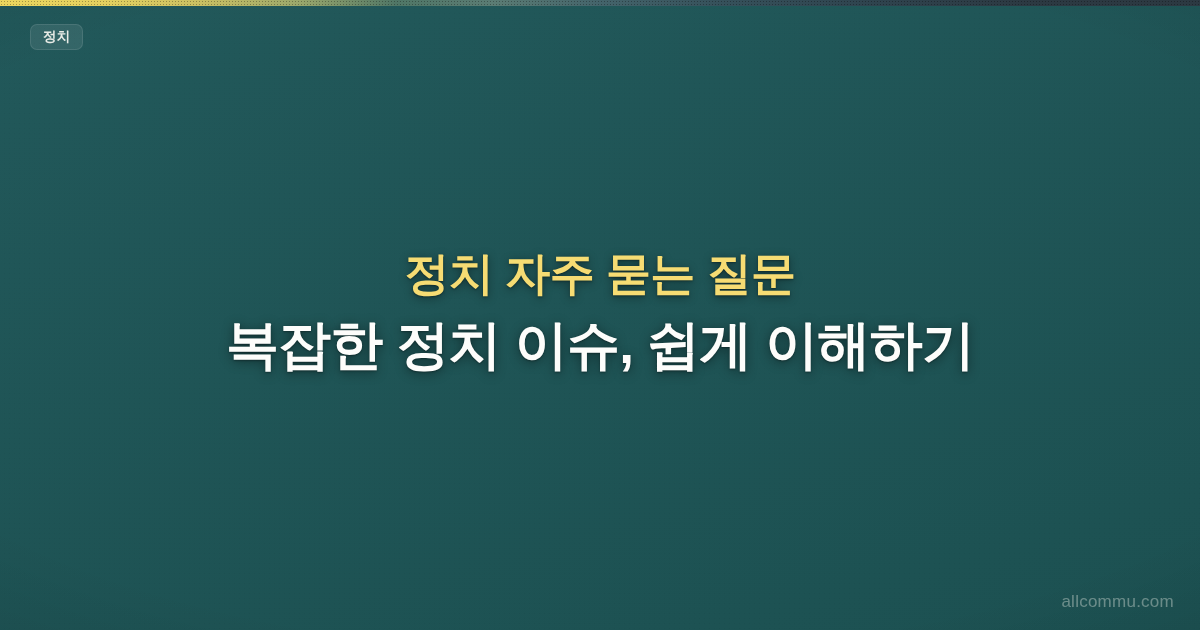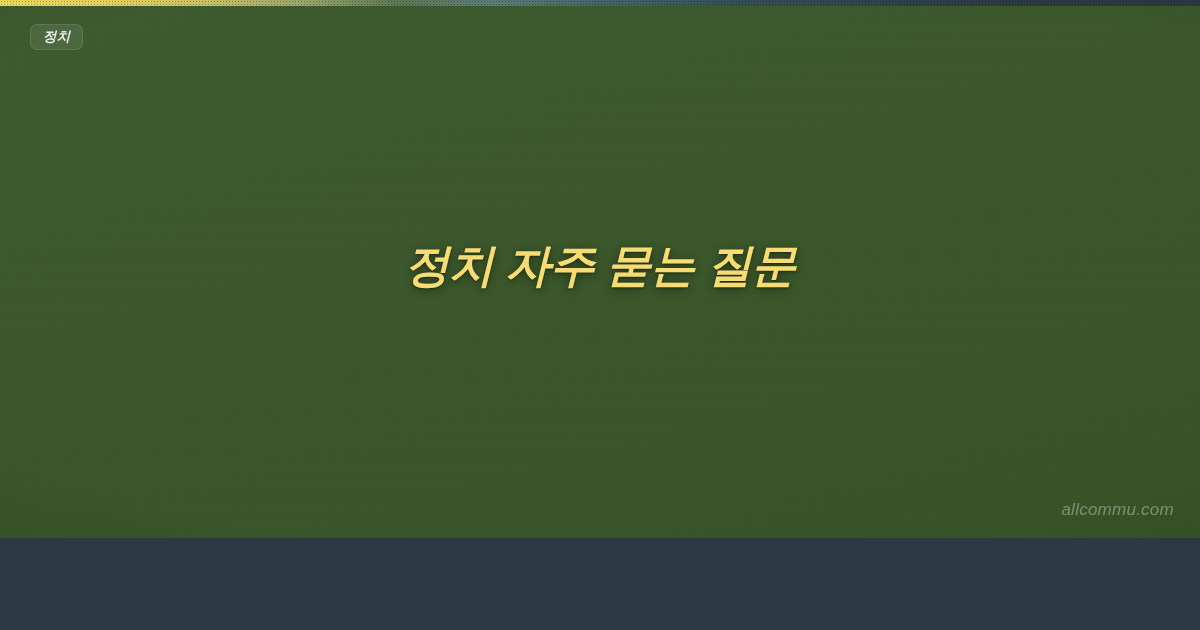--- a/index.html
+++ b/index.html
@@ -12,24 +12,23 @@
   }
 
   body {
     font-family:"Liberation Sans","DejaVu Sans",sans-serif;
     -webkit-font-smoothing:antialiased;
   }
 
   
   .card {
     position:relative;
-    width:1200px; height:538px;
-    background:#4d7c0f;
+    width:1200px; height:630px;
+    background:#0f766e;
     overflow:hidden;
-    font-style:italic;
   }
 
   
   .bg-wash {
     position:absolute; inset:0;
     background:
       radial-gradient(120% 110% at 18% 92%, rgba(86,108,122,0.30) 0%, rgba(86,108,122,0.12) 38%, rgba(0,0,0,0) 66%),
       radial-gradient(95% 85% at 50% 45%, rgba(60,78,90,0.32) 0%, rgba(0,0,0,0) 72%),
       linear-gradient(160deg, #31404a 0%, #2c3942 46%, #283views 100%);
     pointer-events:none;
@@ -166,17 +165,18 @@
 
   <div class="accent-bar"></div>
   <div class="accent-bar-dots"></div>
 
   <div class="badge">
     <span class="badge-label">정치</span>
   </div>
 
   <div class="headline">
     <div class="title-line1">정치 자주 묻는 질문</div>
+    <div class="title-line2">복잡한 정치 이슈, 쉽게 이해하기</div>
   </div>
 
   <div class="watermark">allcommu.com</div>
 
 </div>
 
 </body></html>

